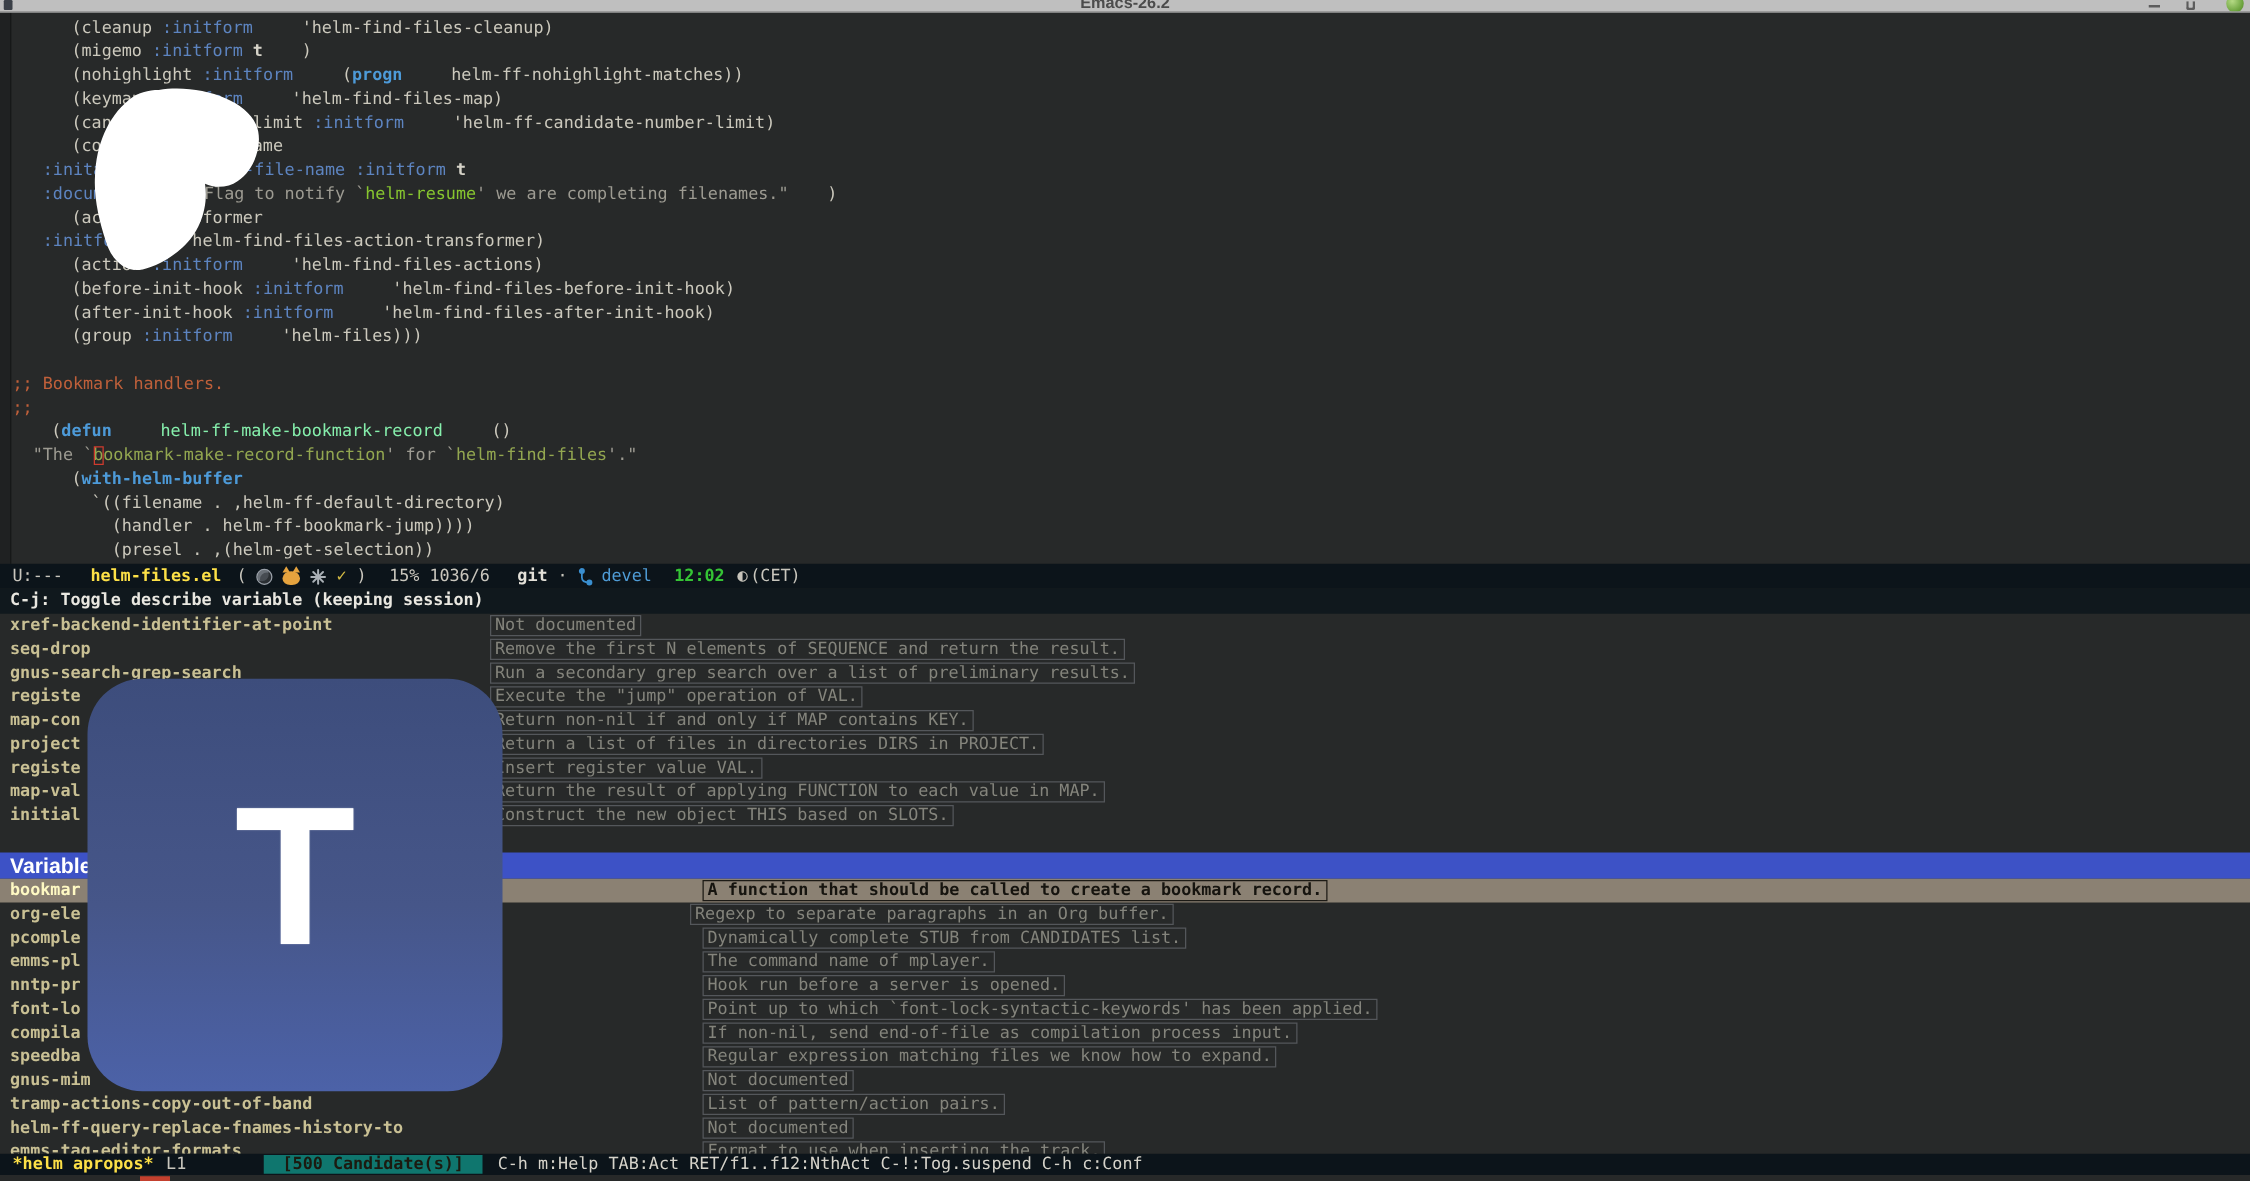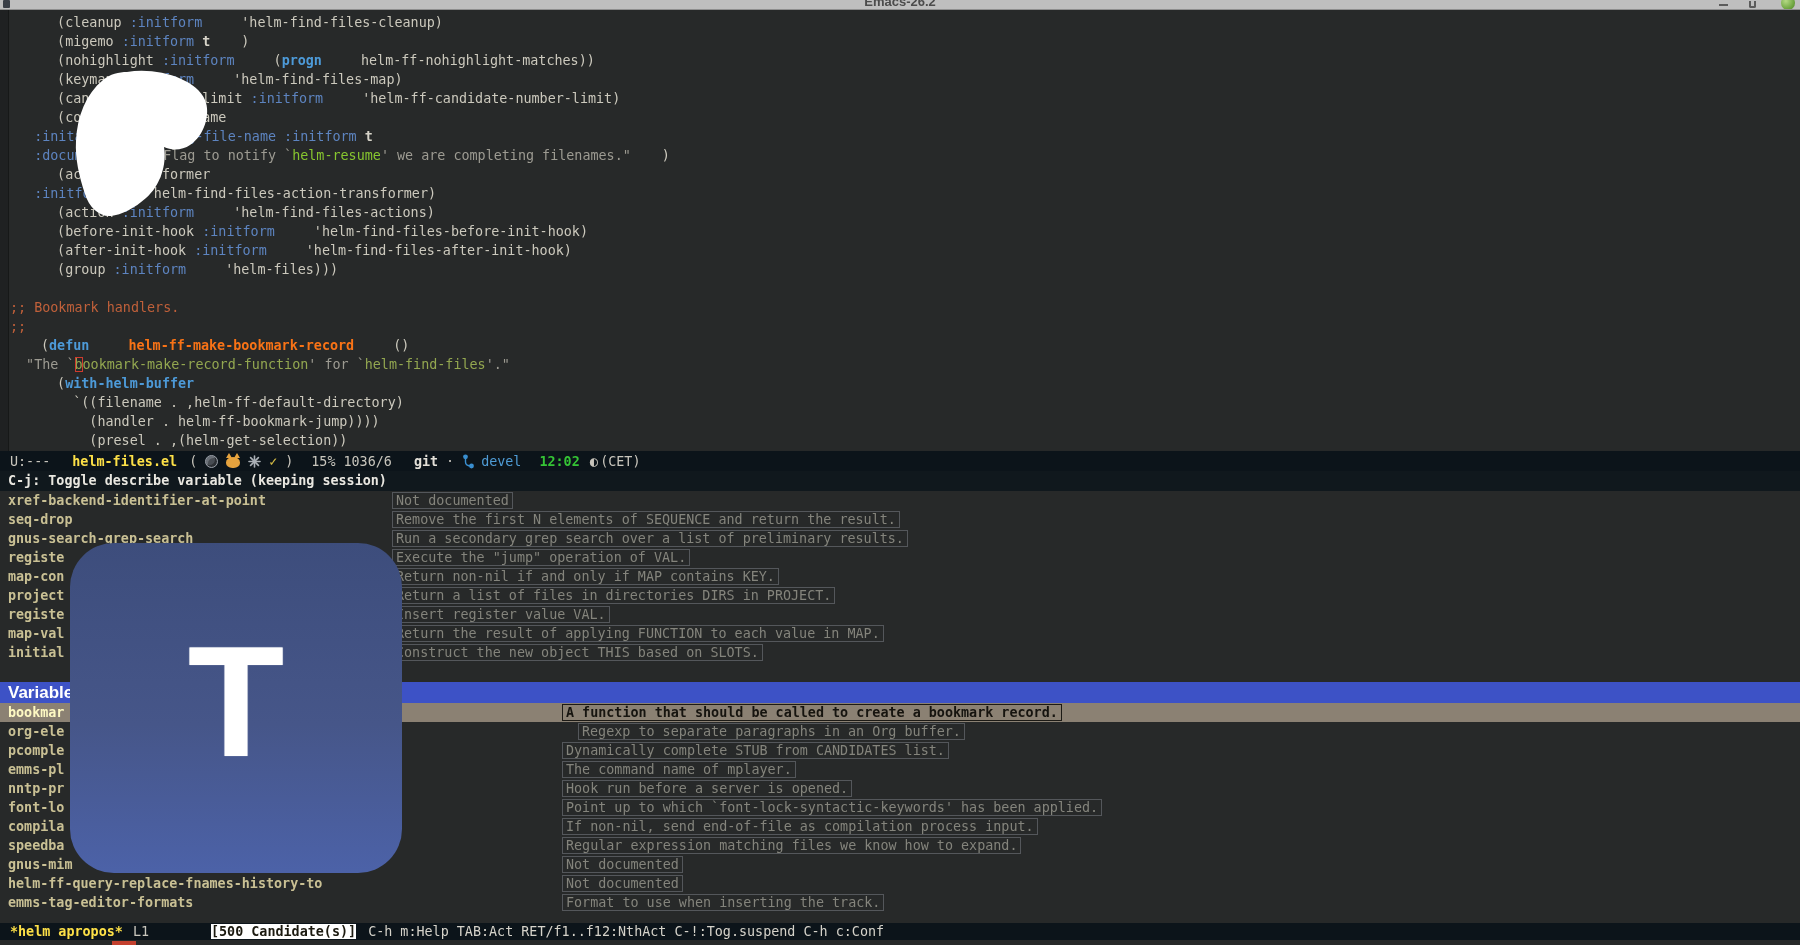--- a/index.html
+++ b/index.html
@@ -21,21 +21,21 @@
   
   .code-area { position:absolute; left:0; top:10px; width:1800px; height:441px;
                padding:3px 0 0 10px; font-size:13.4px; line-height:19px; overflow:hidden; }
   .fringe { position:absolute; left:0; top:10px; width:9px; height:441px;
             background:#1f2122; border-right:1px solid #161818; z-index:1; }
   .code-line { white-space:pre; height:19px; position:relative; z-index:1;}
   .seg-d { color:#ccc9bd;margin-left:31px; }
   .seg-b { color:#d6d3c8; font-weight:bold; }
   .seg-k { color:#5d84c0; }
   .seg-f { color:#4d9ad8; font-weight:bold; }
-  .seg-y { color:#f97316; font-weight:bold; }
+  .seg-y { color:#86efac; font-weight:normal; }
   .seg-c { color:#c0603a; }
   .seg-s { color:#9d9b92; }
   .seg-g { color:#93a750; }
   .seg-G { color:#87c62f; }
   .seg-rb { color:#93a750; outline:1px solid #cf3b2e; outline-offset:-1px; }
 
   
   .modeline { position:absolute; left:0; width:1800px; background:#0c141a;
               color:#c9c6bd; font-size:13.4px; display:flex; align-items:center;
               padding-left:10px; z-index:2; }
@@ -48,21 +48,21 @@
   .ml-branch { color:#4f9cd6; }
   .ml-time { color:#35c435; font-weight:bold; }
   .ml-clock { color:#c8c4bb; font-size:14px; }
   .orb { width:13px; height:13px; border-radius:50%; background:#474c52; border:1px solid #9aa0a8;
          box-shadow:inset -2px -2px 0 #2b2f33, inset 2px 2px 0 #6a7077; display:inline-block; }
   .cat { width:14px; height:11px; background:#e6a33e; border-radius:50% 50% 45% 45%; position:relative; display:inline-block; margin-top:3px;}
   .cat::before,.cat::after{ content:""; position:absolute; top:-4px; border-left:3px solid transparent;
         border-right:3px solid transparent; border-bottom:5px solid #e6a33e; }
   .cat::before{ left:0; } .cat::after{ right:0; }
   .check { color:#d6bd45; font-weight:bold; }
-  .badge { background:#ffffff; color:#1c1a10; font-weight:bold; padding:0 0; margin-left:62px; }
+  .badge { background:#0f766e; color:#1c1a10; font-weight:bold; padding:0 15px; margin-left:62px; }
   .ml2 .ml-help { margin-left:12px; color:#d6d3ca; }
   .ml2 .ml-line { margin-left:10px; }
 
   
   .helm-header { position:absolute; left:0; top:471px; width:1800px; height:20px;
                  background:#10181d; color:#e9e7e0; font-weight:bold; font-size:13.4px;
                  line-height:20px; padding-left:8px; white-space:pre; z-index:1; }
   .helm-list { position:absolute; left:0; top:491px; width:1800px; height:432px;
                font-size:13.4px; line-height:19px; overflow:hidden; z-index:1; }
   .helm-row { position:relative; height:19px; padding-left:8px; white-space:pre; }
@@ -164,28 +164,29 @@
     <div class="helm-row"><span class="cand-name">seq-drop</span><span class="cand-doc" style="left: 392px;">Remove the first N elements of SEQUENCE and return the result.</span></div>
     <div class="helm-row"><span class="cand-name">gnus-search-grep-search</span><span class="cand-doc" style="left: 392px;">Run a secondary grep search over a list of preliminary results.</span></div>
     <div class="helm-row"><span class="cand-name">registe</span><span class="cand-doc" style="left: 392px;">Execute the "jump" operation of VAL.</span></div>
     <div class="helm-row"><span class="cand-name">map-con</span><span class="cand-doc" style="left: 392px;">Return non-nil if and only if MAP contains KEY.</span></div>
     <div class="helm-row"><span class="cand-name">project</span><span class="cand-doc" style="left: 392px;">Return a list of files in directories DIRS in PROJECT.</span></div>
     <div class="helm-row"><span class="cand-name">registe</span><span class="cand-doc" style="left: 392px;">Insert register value VAL.</span></div>
     <div class="helm-row"><span class="cand-name">map-val</span><span class="cand-doc" style="left: 392px;">Return the result of applying FUNCTION to each value in MAP.</span></div>
     <div class="helm-row"><span class="cand-name">initial</span><span class="cand-doc" style="left: 392px;">Construct the new object THIS based on SLOTS.</span></div>
     <div class="source-header">Variables</div>
     <div class="helm-row selected"><span class="cand-name">bookmar</span><span class="cand-doc" style="left: 562px;">A function that should be called to create a bookmark record.</span></div>
-    <div class="helm-row"><span class="cand-name">org-ele</span><span class="cand-doc" style="left: 578px;">Regexp to separate paragraphs in an Org buffer.</span></div>
+    <div class="helm-row"><span class="cand-name">org-ele</span><span class="cand-doc" style="left: 552px;">Regexp to separate paragraphs in an Org buffer.</span></div>
     <div class="helm-row"><span class="cand-name">pcomple</span><span class="cand-doc" style="left: 562px;">Dynamically complete STUB from CANDIDATES list.</span></div>
     <div class="helm-row"><span class="cand-name">emms-pl</span><span class="cand-doc" style="left: 562px;">The command name of mplayer.</span></div>
     <div class="helm-row"><span class="cand-name">nntp-pr</span><span class="cand-doc" style="left: 562px;">Hook run before a server is opened.</span></div>
     <div class="helm-row"><span class="cand-name">font-lo</span><span class="cand-doc" style="left: 562px;">Point up to which `font-lock-syntactic-keywords' has been applied.</span></div>
     <div class="helm-row"><span class="cand-name">compila</span><span class="cand-doc" style="left: 562px;">If non-nil, send end-of-file as compilation process input.</span></div>
     <div class="helm-row"><span class="cand-name">speedba</span><span class="cand-doc" style="left: 562px;">Regular expression matching files we know how to expand.</span></div>
     <div class="helm-row"><span class="cand-name">gnus-mim</span><span class="cand-doc" style="left: 562px;">Not documented</span></div>
+    <div class="helm-row"><span class="cand-name">tramp-actions-copy-out-of-band</span><span class="cand-doc" style="left: 562px;">List of pattern/action pairs.</span></div>
     <div class="helm-row"><span class="cand-name">helm-ff-query-replace-fnames-history-to</span><span class="cand-doc" style="left: 562px;">Not documented</span></div>
     <div class="helm-row"><span class="cand-name">emms-tag-editor-formats</span><span class="cand-doc" style="left: 562px;">Format to use when inserting the track.</span></div>
   </div>
 
 <div class="modeline ml2">
   <span class="ml-buffer">*helm apropos*</span>
   <span class="ml-line">L1</span>
   <span class="badge">[500 Candidate(s)]</span>
   <span class="ml-help">C-h m:Help TAB:Act RET/f1..f12:NthAct C-!:Tog.suspend C-h c:Conf</span>
 </div>

